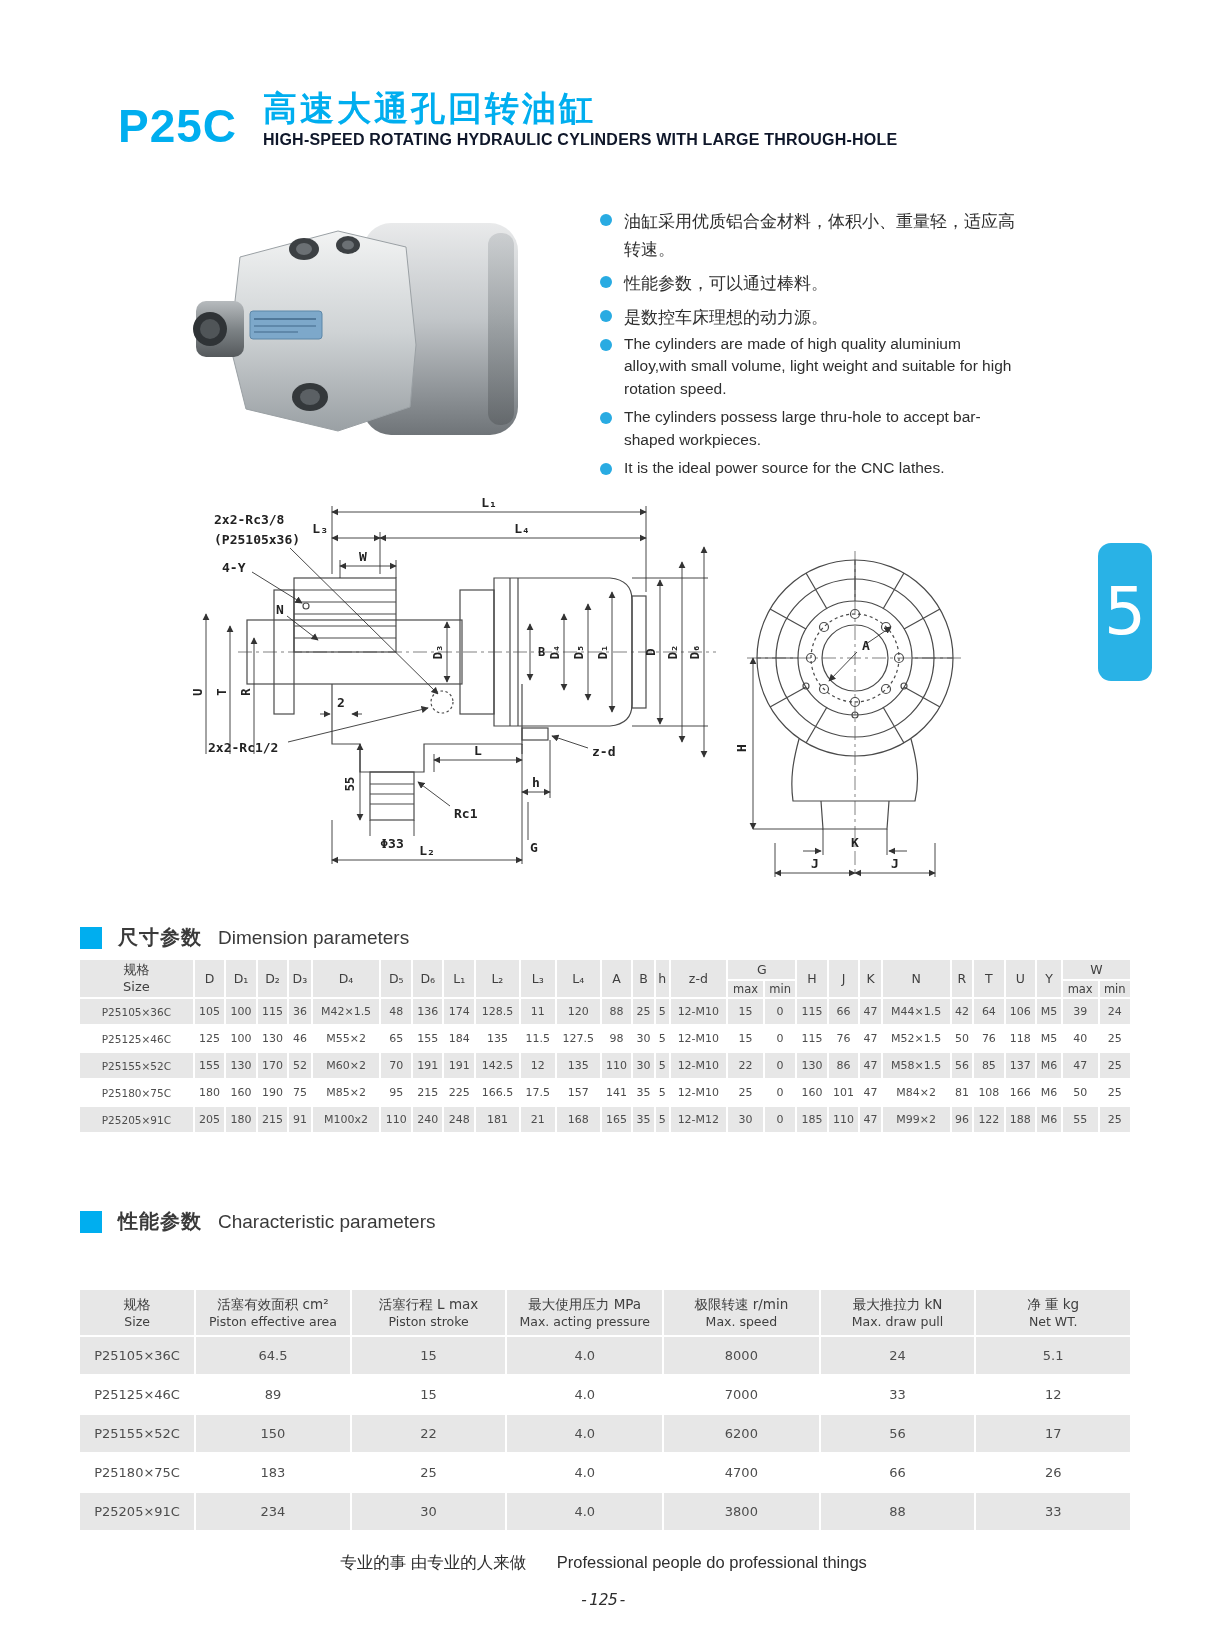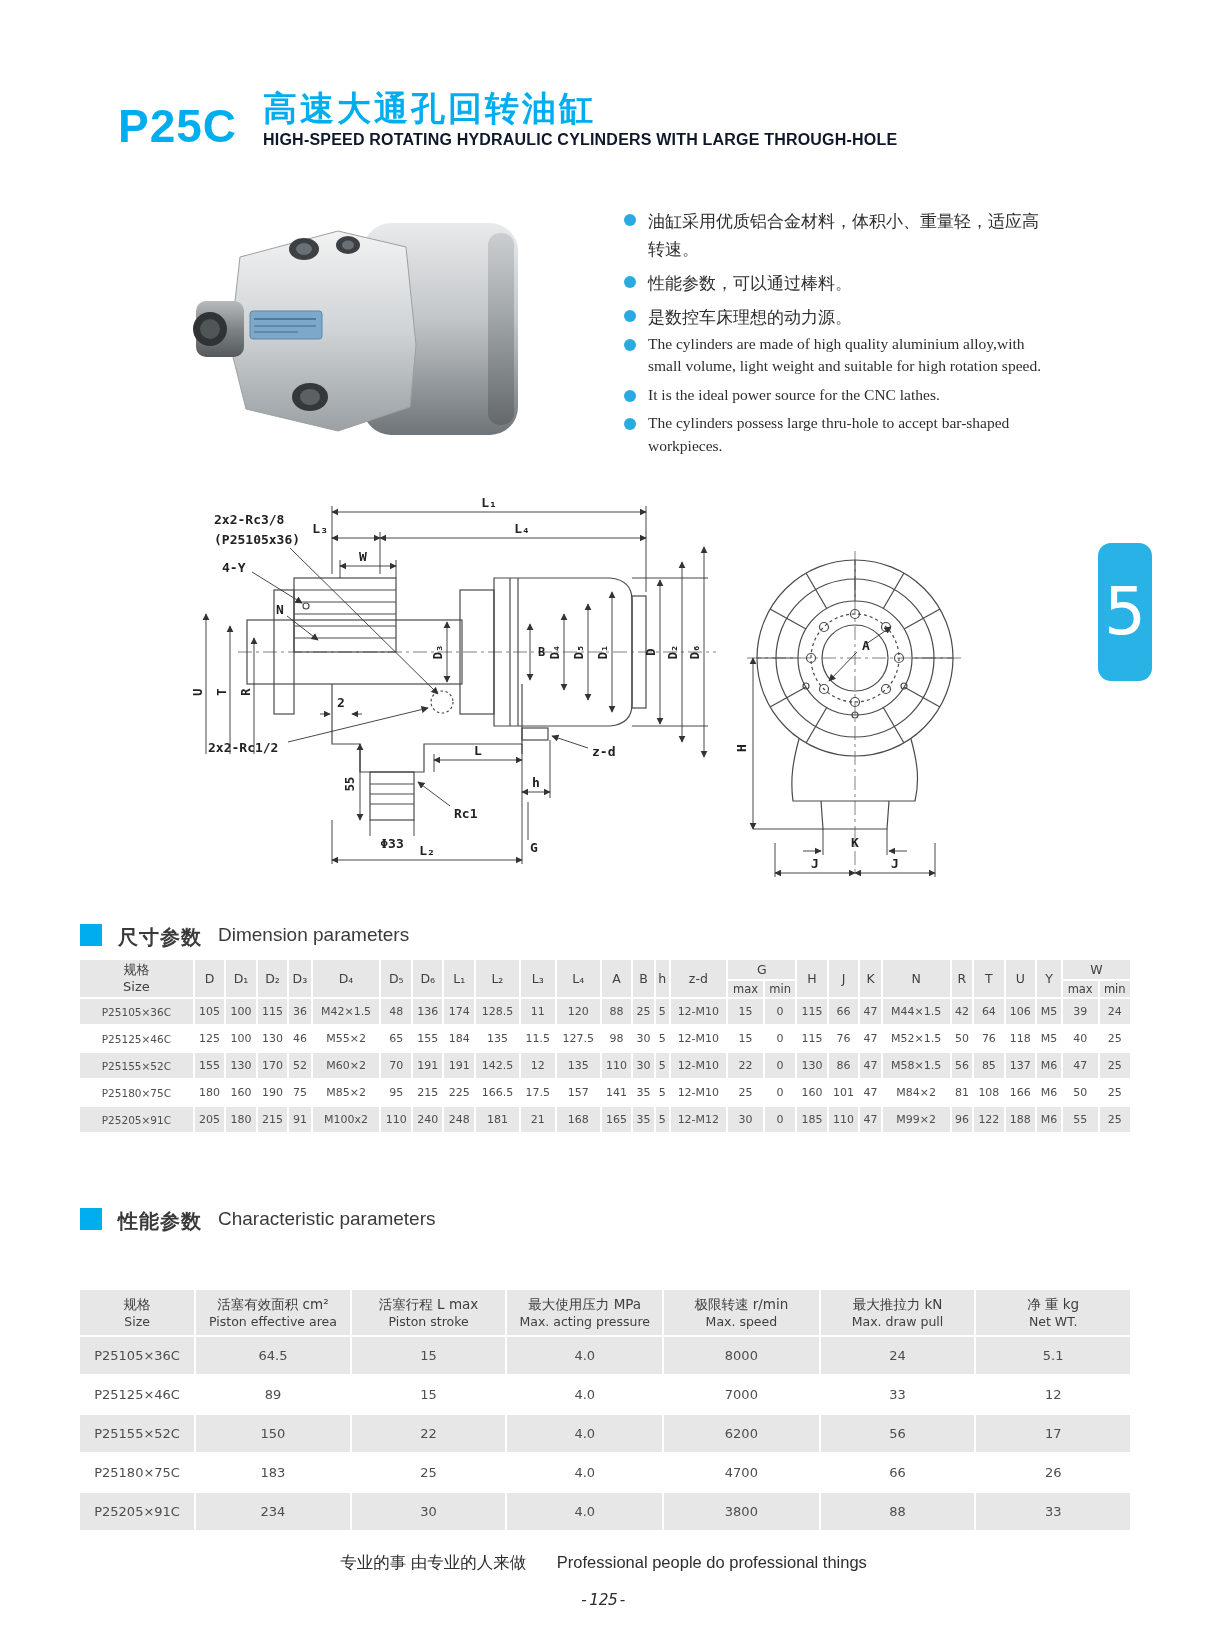--- a/index.html
+++ b/index.html
@@ -7,41 +7,41 @@
         font-family:"Liberation Sans",sans-serif;color:#333;}
 
   
   .brand{position:absolute;left:118px;top:90px;display:flex;gap:26px;align-items:flex-end;}
   .model{font-size:46px;font-weight:bold;color:#00aeef;line-height:1;letter-spacing:1px;}
   .titles{display:flex;flex-direction:column;}
   .title-zh{font-size:34px;font-weight:bold;color:#00aeef;letter-spacing:3px;line-height:1.1;}
   .title-en{font-size:16px;font-weight:bold;color:#0f172a;margin-top:4px;letter-spacing:.2px;}
 
   
-  .features{position:absolute;left:624px;width:425px;list-style:none;margin:0;padding:0;font-family:Liberation Serif, serif;}
+  .features{position:absolute;left:600px;width:425px;list-style:none;margin:0;padding:0;}
   .features li{display:flex;gap:12px;margin-bottom:6px;}
   .features .dot{flex:0 0 12px;width:12px;height:12px;border-radius:50%;background:#29abe2;margin-top:6px;}
   .features-zh{top:208px;}
   .features-zh .ftext{font-size:17px;line-height:1.65;color:#2e2e2e;}
   .features-en{top:333px;}
   .features-en .ftext{font-size:15.5px;line-height:1.45;color:#2e2e2e;}
 
   
   .draw{position:absolute;}
   svg text.dlab{font-family:"DejaVu Sans Mono",monospace;font-size:13px;font-weight:bold;fill:#222;}
   svg text.dlab.sm{font-size:12px;}
   svg .ol{stroke:#4a4a4a;fill:none;stroke-width:1.2;}
   svg .thin{stroke:#4a4a4a;fill:none;stroke-width:.7;}
   svg .dim{stroke:#333;fill:none;stroke-width:.9;}
   .tab5{position:absolute;left:1098px;top:543px;width:54px;height:138px;background:#29b2e6;
         border-radius:13px;display:flex;align-items:center;justify-content:center;}
   .tab5 span{color:#fff;font-size:66px;font-family:"DejaVu Sans",sans-serif;line-height:1;}
 
   
-  .sect{position:absolute;left:80px;display:flex;gap:16px;}
+  .sect{position:absolute;left:80px;display:flex;align-items:center;gap:16px;}
   .sect .sq{width:22px;height:22px;background:#00aeef;}
   .sect .zh{font-size:20px;color:#3a3a3a;font-weight:bold;letter-spacing:1px;}
   .sect .en{font-size:19px;color:#3a3a3a;}
 
   
   table{border-collapse:separate;border-spacing:2px;}
   th,td{text-align:center;vertical-align:middle;font-weight:normal;}
   tr.g td{background:#e7e7e7;}
   tr.w td{background:#ffffff;}
   thead th{background:#e7e7e7;color:#3f3f3f;}
@@ -131,25 +131,25 @@
         <span class="ftext">是数控车床理想的动力源。</span>
       </li>
     </ul>
   <ul class="features features-en" id="features-en">
       <li>
         <span class="dot"></span>
         <span class="ftext">The cylinders are made of high quality aluminium alloy,with small volume, light weight and suitable for high rotation speed.</span>
       </li>
       <li>
         <span class="dot"></span>
-        <span class="ftext">It is the ideal power source for the CNC lathes.</span>
+        <span class="ftext">The cylinders possess large thru-hole to accept bar-shaped workpieces.</span>
       </li>
       <li>
         <span class="dot"></span>
-        <span class="ftext">The cylinders possess large thru-hole to accept bar-shaped workpieces.</span>
+        <span class="ftext">It is the ideal power source for the CNC lathes.</span>
       </li>
     </ul>
 
   <svg class="draw" style="left:192px;top:492px" width="532" height="386" viewBox="0 0 532 386">
     <defs>
       <marker id="arr" viewBox="0 0 10 10" refX="9" refY="5" markerWidth="8" markerHeight="8" orient="auto-start-reverse">
           <path d="M0,0L10,5L0,10z" fill="#333"></path>
         </marker>
     </defs>
 

